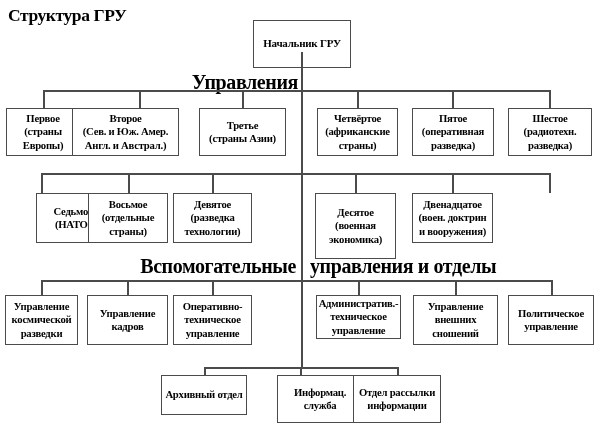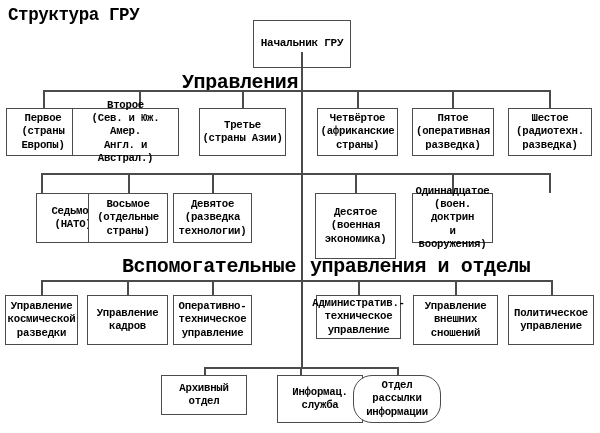--- a/index.html
+++ b/index.html
@@ -1,20 +1,20 @@
 <!DOCTYPE html>
 <html><head>
 <meta charset="utf-8">
 <style>
   html,body{margin:0;padding:0;background:#ffffff;}
   #canvas{
     position:relative;
     width:600px;height:433px;
     background:#ffffff;
-    font-family:Liberation Mono, monospace;
+    font-family:Liberation Serif, serif;
     color:#000000;
     overflow:hidden;
   }
   .title{
     position:absolute;
     font-size:17.5px;
     font-weight:700;
     letter-spacing:-0.4px;
     color:#000;
     white-space:nowrap;
@@ -95,21 +95,21 @@
   <div class="box" style="left:4px;top:193px;width:74px;height:50px;margin-left:32px;">Седьмое (НАТО)</div>
   <div class="box" style="left:88px;top:193px;width:80px;height:50px;">Восьмое
 (отдельные
 страны)</div>
   <div class="box" style="left:173px;top:193px;width:79px;height:50px;">Девятое
 (разведка
 технологии)</div>
   <div class="box" style="left:315px;top:193px;width:81px;height:66px;">Десятое
 (военная
 экономика)</div>
-  <div class="box" style="left:412px;top:193px;width:81px;height:50px;">Одиннадцатое
+  <div class="box" style="left:412px;top:193px;width:81px;height:50px;">Двенадцатое
 (воен. доктрин
 и вооружения)</div>
 
   <div class="section-hdr" style="right:304px;top:255px;">Вспомогательные</div>
   <div class="section-hdr" style="left:310px;top:255px;">управления и отделы</div>
 
   <div class="hline" style="left:41px;top:280px;width:511px;"></div>
   <div class="vline" style="left:41px;top:280px;height:15px;"></div>
   <div class="vline" style="left:127px;top:280px;height:15px;"></div>
   <div class="vline" style="left:212px;top:280px;height:15px;"></div>
@@ -135,16 +135,16 @@
 управление</div>
 
   <div class="hline" style="left:204px;top:367px;width:194px;"></div>
   <div class="vline" style="left:204px;top:367px;height:8px;"></div>
   <div class="vline" style="left:300px;top:367px;height:8px;"></div>
   <div class="vline" style="left:397px;top:367px;height:8px;"></div>
 
   <div class="box" style="left:161px;top:375px;width:86px;height:40px;">Архивный отдел</div>
   <div class="box" style="left:257px;top:375px;width:86px;height:48px;margin-left:20px;">Информац.
 служба</div>
-  <div class="box" style="left:353px;top:375px;width:88px;height:48px;border-radius:19px;">Отдел рассылки
+  <div class="box" style="left:353px;top:375px;width:88px;height:48px;">Отдел рассылки
 информации</div>
 
 </div>
 
 </body></html>

